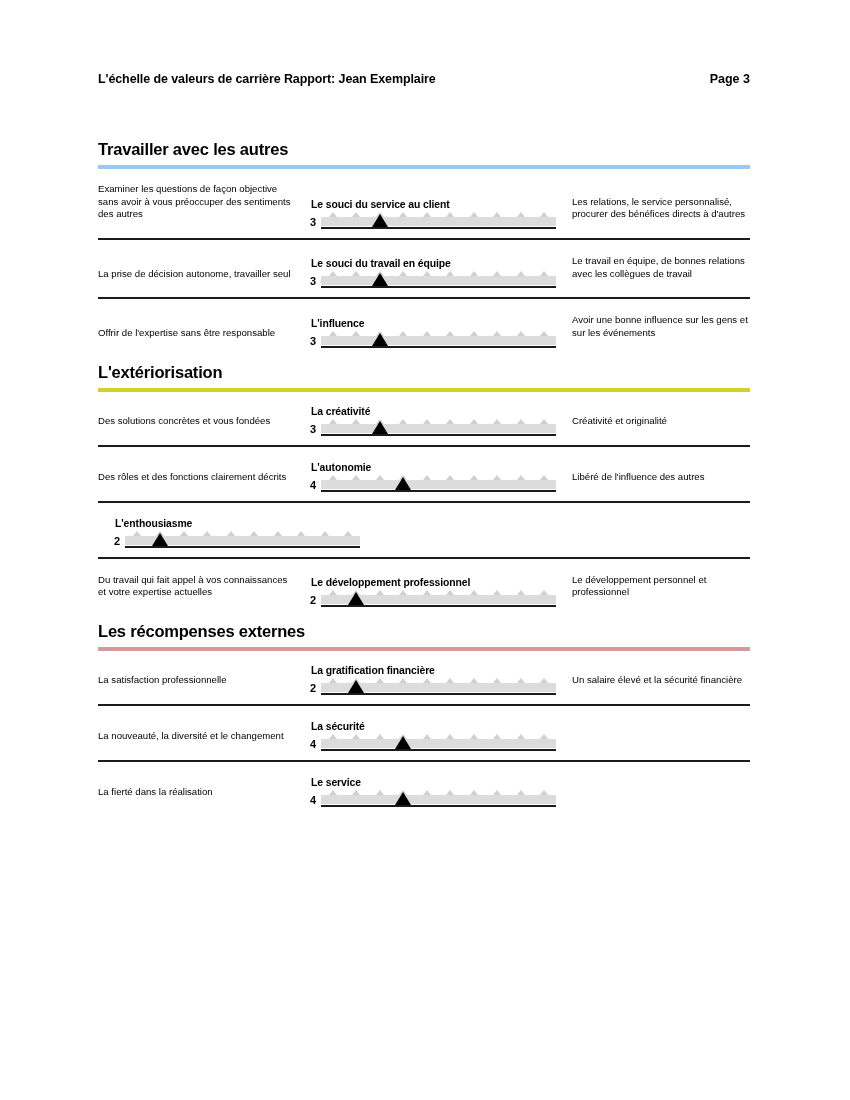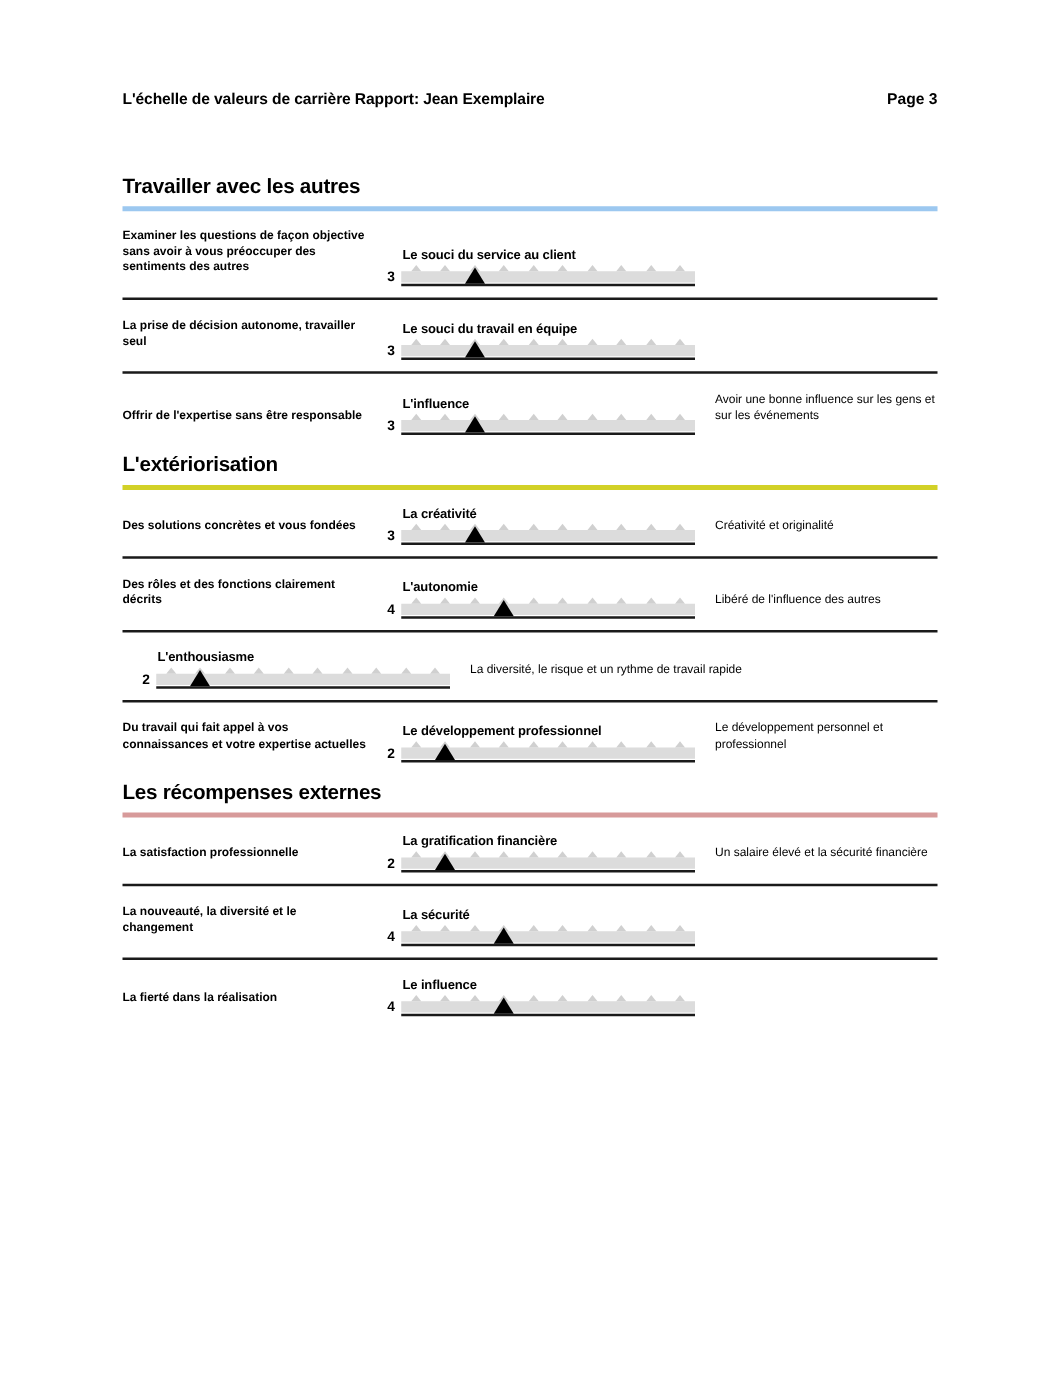--- a/index.html
+++ b/index.html
@@ -87,21 +87,20 @@
     margin-bottom: 6px;
   }
 
   .col-left {
     width: 196px;
     flex: 0 0 196px;
     font-size: 9.6px;
     line-height: 1.32;
     padding-bottom: 8px;
     box-sizing: border-box;
-    font-weight: bold;
   }
   .col-mid {
     width: 262px;
     flex: 0 0 262px;
     position: relative;
     box-sizing: border-box;
     padding-left: 10px;
   }
   .col-right {
     flex: 1 1 auto;
@@ -109,21 +108,21 @@
     line-height: 1.32;
     padding-left: 16px;
     padding-bottom: 8px;
     box-sizing: border-box;
   }
 
   .scale-label {
     font-size: 10.4px;
     font-weight: bold;
     letter-spacing: -0.1px;
-    margin-left: 18px;
+    margin-left: 7px;
     margin-bottom: 5px;
     white-space: nowrap;
   }
 
   .scale-assembly {
     display: flex;
     align-items: flex-end;
   }
   .scale-score {
     font-size: 11px;
@@ -221,20 +220,21 @@
                   <div class="tick" style="left: 65%;"></div>
                   <div class="tick" style="left: 75%;"></div>
                   <div class="tick" style="left: 85%;"></div>
                   <div class="tick" style="left: 95%;"></div>
                 </div>
                 <div class="marker" style="left: 25%;"></div>
                 <div class="bar-base"></div>
               </div>
             </div>
           </div>
+          <div class="col-right">Les relations, le service personnalisé, procurer des bénéfices directs à d'autres</div>
         </div>
         <div class="item-row">
           <div class="col-left">La prise de décision autonome, travailler seul</div>
           <div class="col-mid">
             <div class="scale-label">Le souci du travail en équipe</div>
             <div class="scale-assembly">
               <div class="scale-score">3</div>
               <div class="scale-bar">
                 <div class="bar-body"></div>
                 <div class="bar-ticks">
@@ -247,20 +247,21 @@
                   <div class="tick" style="left: 65%;"></div>
                   <div class="tick" style="left: 75%;"></div>
                   <div class="tick" style="left: 85%;"></div>
                   <div class="tick" style="left: 95%;"></div>
                 </div>
                 <div class="marker" style="left: 25%;"></div>
                 <div class="bar-base"></div>
               </div>
             </div>
           </div>
+          <div class="col-right">Le travail en équipe, de bonnes relations avec les collègues de travail</div>
         </div>
         <div class="item-row no-rule">
           <div class="col-left">Offrir de l'expertise sans être responsable</div>
           <div class="col-mid">
             <div class="scale-label">L'influence</div>
             <div class="scale-assembly">
               <div class="scale-score">3</div>
               <div class="scale-bar">
                 <div class="bar-body"></div>
                 <div class="bar-ticks">
@@ -357,21 +358,20 @@
                   <div class="tick" style="left: 65%;"></div>
                   <div class="tick" style="left: 75%;"></div>
                   <div class="tick" style="left: 85%;"></div>
                   <div class="tick" style="left: 95%;"></div>
                 </div>
                 <div class="marker" style="left: 15%;"></div>
                 <div class="bar-base"></div>
               </div>
             </div>
           </div>
-          <div class="col-right">La diversité, le risque et un rythme de travail rapide</div>
         </div>
         <div class="item-row no-rule">
           <div class="col-left">Du travail qui fait appel à vos connaissances et votre expertise actuelles</div>
           <div class="col-mid">
             <div class="scale-label">Le développement professionnel</div>
             <div class="scale-assembly">
               <div class="scale-score">2</div>
               <div class="scale-bar">
                 <div class="bar-body"></div>
                 <div class="bar-ticks">
@@ -446,21 +446,21 @@
                 </div>
                 <div class="marker" style="left: 35%;"></div>
                 <div class="bar-base"></div>
               </div>
             </div>
           </div>
         </div>
         <div class="item-row no-rule">
           <div class="col-left">La fierté dans la réalisation</div>
           <div class="col-mid">
-            <div class="scale-label">Le influence</div>
+            <div class="scale-label">Le service</div>
             <div class="scale-assembly">
               <div class="scale-score">4</div>
               <div class="scale-bar">
                 <div class="bar-body"></div>
                 <div class="bar-ticks">
                   <div class="tick" style="left: 5%;"></div>
                   <div class="tick" style="left: 15%;"></div>
                   <div class="tick" style="left: 25%;"></div>
                   <div class="tick" style="left: 35%;"></div>
                   <div class="tick" style="left: 45%;"></div>

